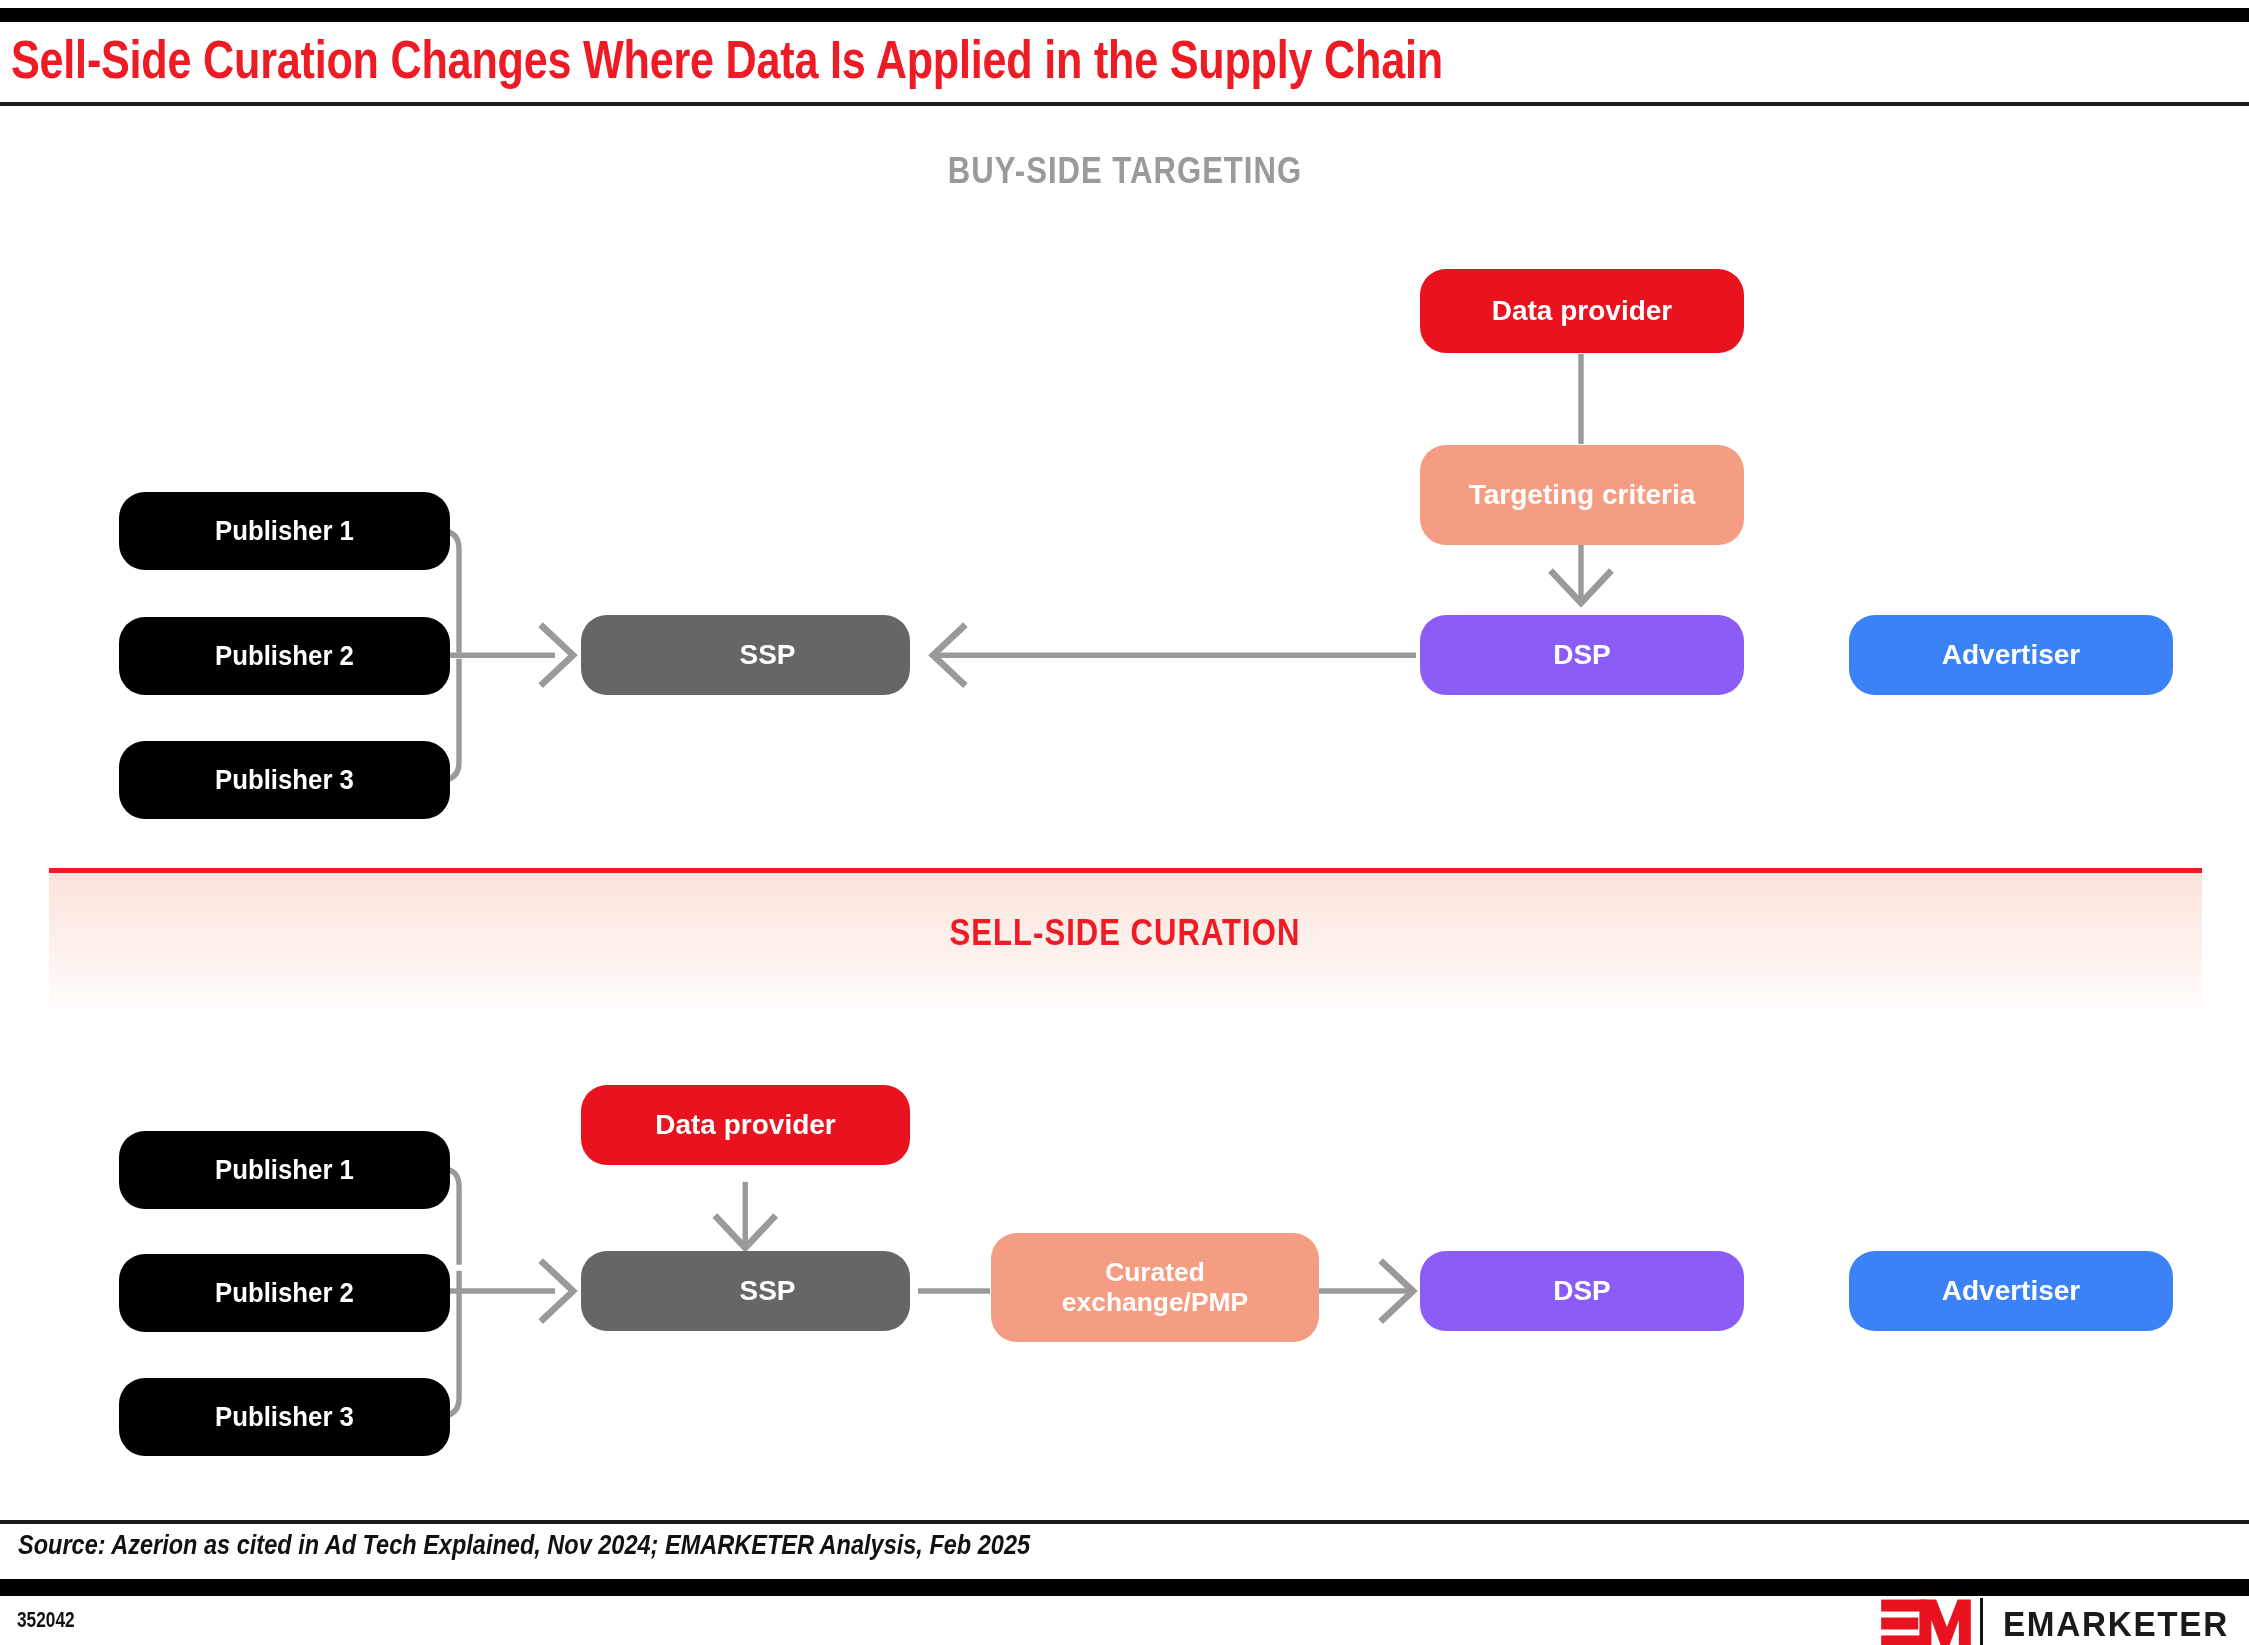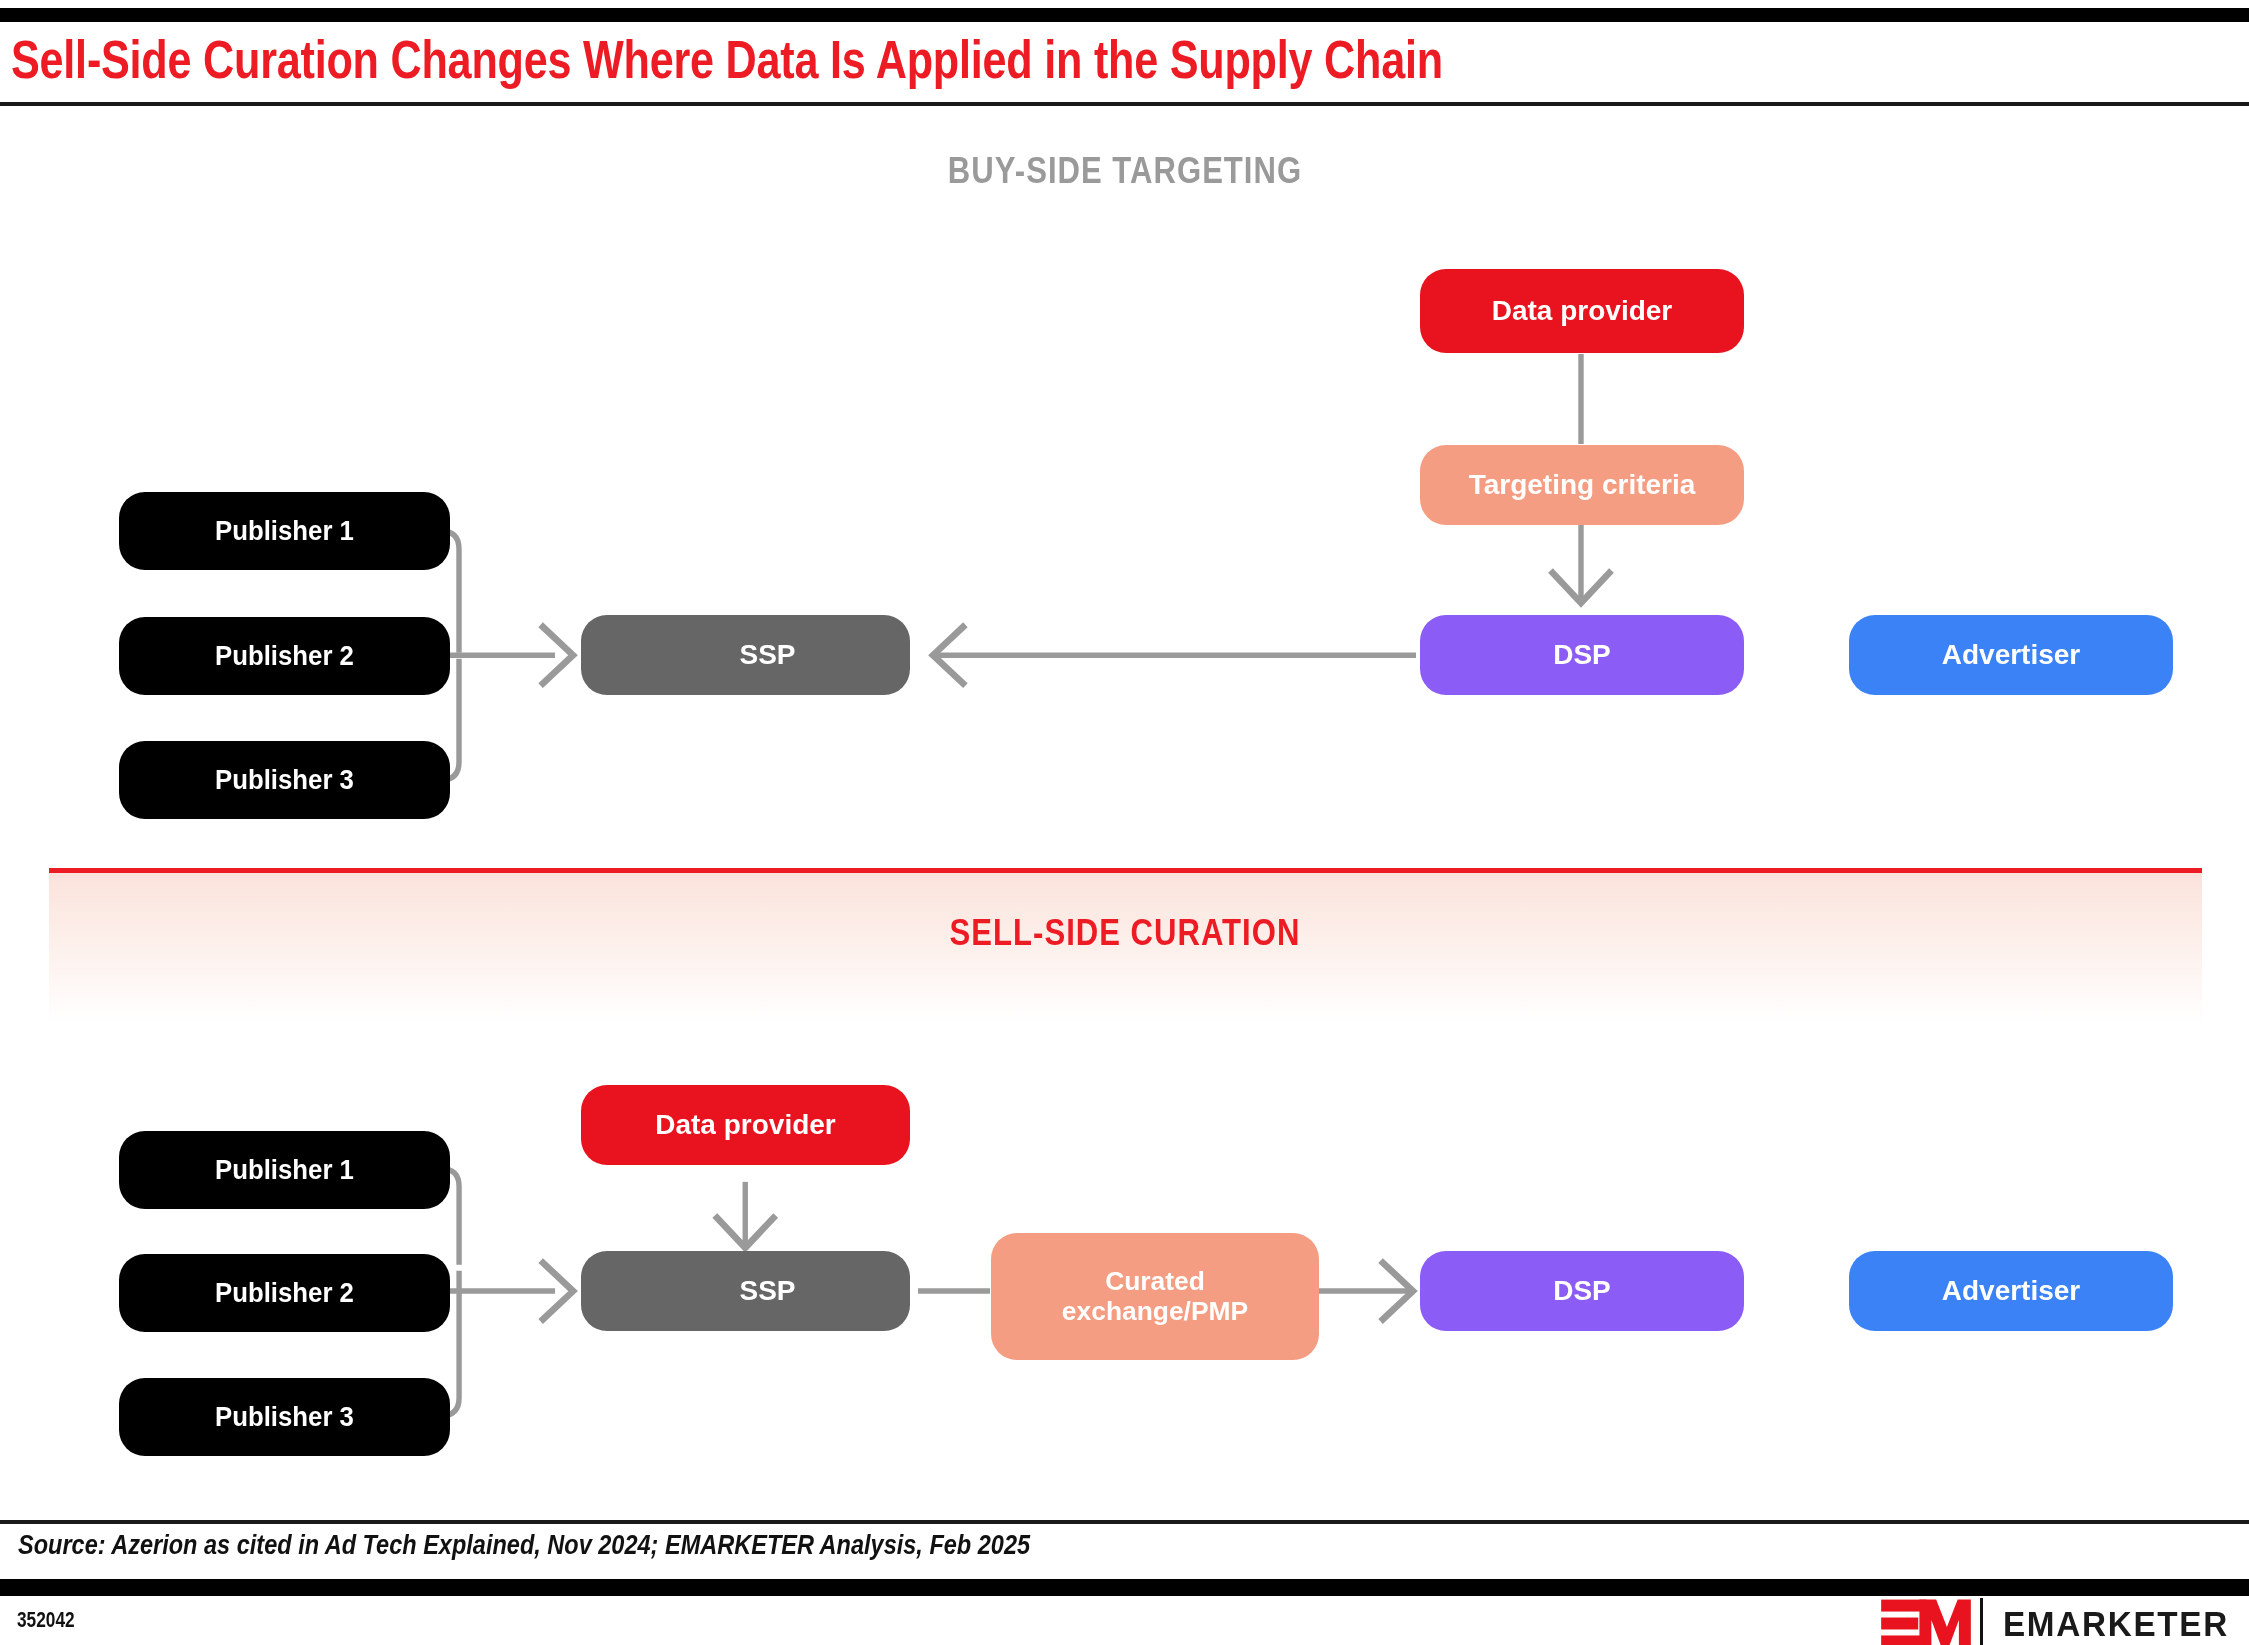--- a/index.html
+++ b/index.html
@@ -193,21 +193,21 @@
 </div>
 
 <div class="node ssp" style="left:581px; top:615px; width:329px; height:80px;">
   <span>SSP</span>
 </div>
 
 <div class="node data" style="left:1420px; top:269px; width:324px; height:84px;">
   <span>Data provider</span>
 </div>
 
-<div class="node salmon" style="left:1420px; top:445px; width:324px; height:80px;">
+<div class="node salmon" style="left:1420px; top:445px; width:324px; height:100px;">
   <span>Targeting criteria</span>
 </div>
 
 <div class="node dsp" style="left:1420px; top:615px; width:324px; height:80px;">
   <span>DSP</span>
 </div>
 
 <div class="node adv" style="left:1849px; top:615px; width:324px; height:80px;">
   <span>Advertiser</span>
 </div>
@@ -245,21 +245,21 @@
 </div>
 
 <div class="node data" style="left:581px; top:1085px; width:329px; height:80px;">
   <span>Data provider</span>
 </div>
 
 <div class="node ssp" style="left:581px; top:1251px; width:329px; height:80px;">
   <span>SSP</span>
 </div>
 
-<div class="node salmon" style="left:991px; top:1233px; width:328px; height:127px; flex-direction:column; font-size:26.4px;">
+<div class="node salmon" style="left:991px; top:1233px; width:328px; height:109px; flex-direction:column; font-size:26.4px;">
   <span>Curated</span>
   <span>exchange/PMP</span>
 </div>
 
 <div class="node dsp" style="left:1420px; top:1251px; width:324px; height:80px;">
   <span>DSP</span>
 </div>
 
 <div class="node adv" style="left:1849px; top:1251px; width:324px; height:80px;">
   <span>Advertiser</span>

